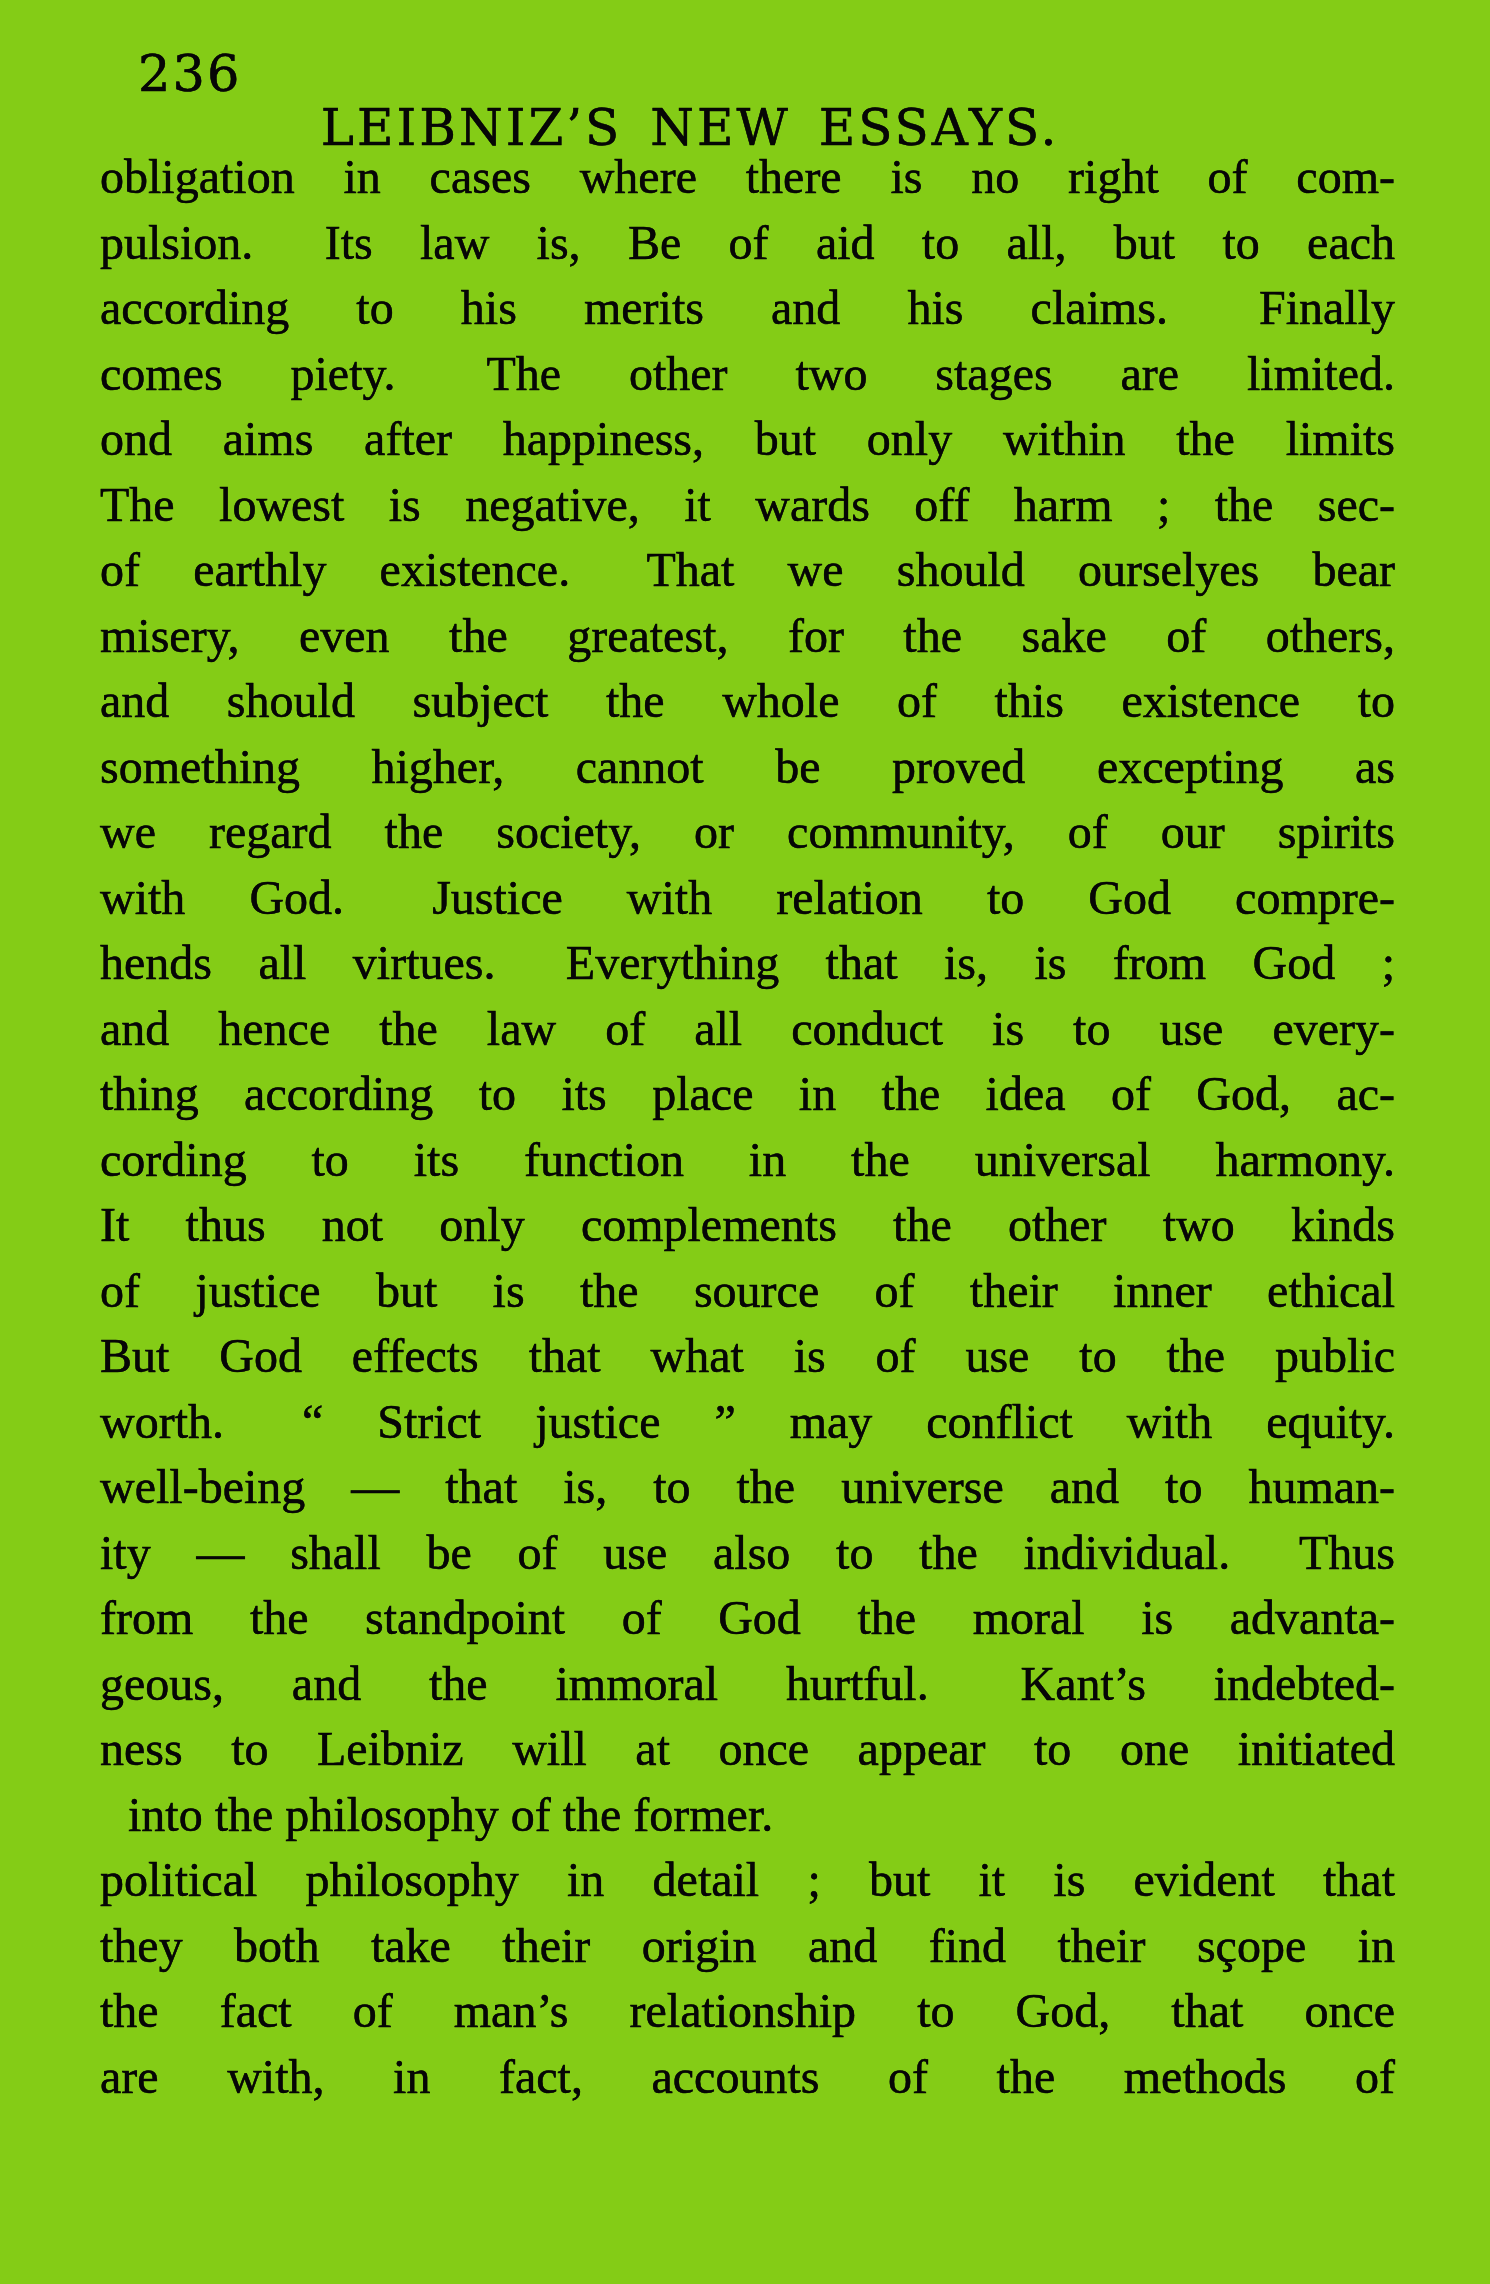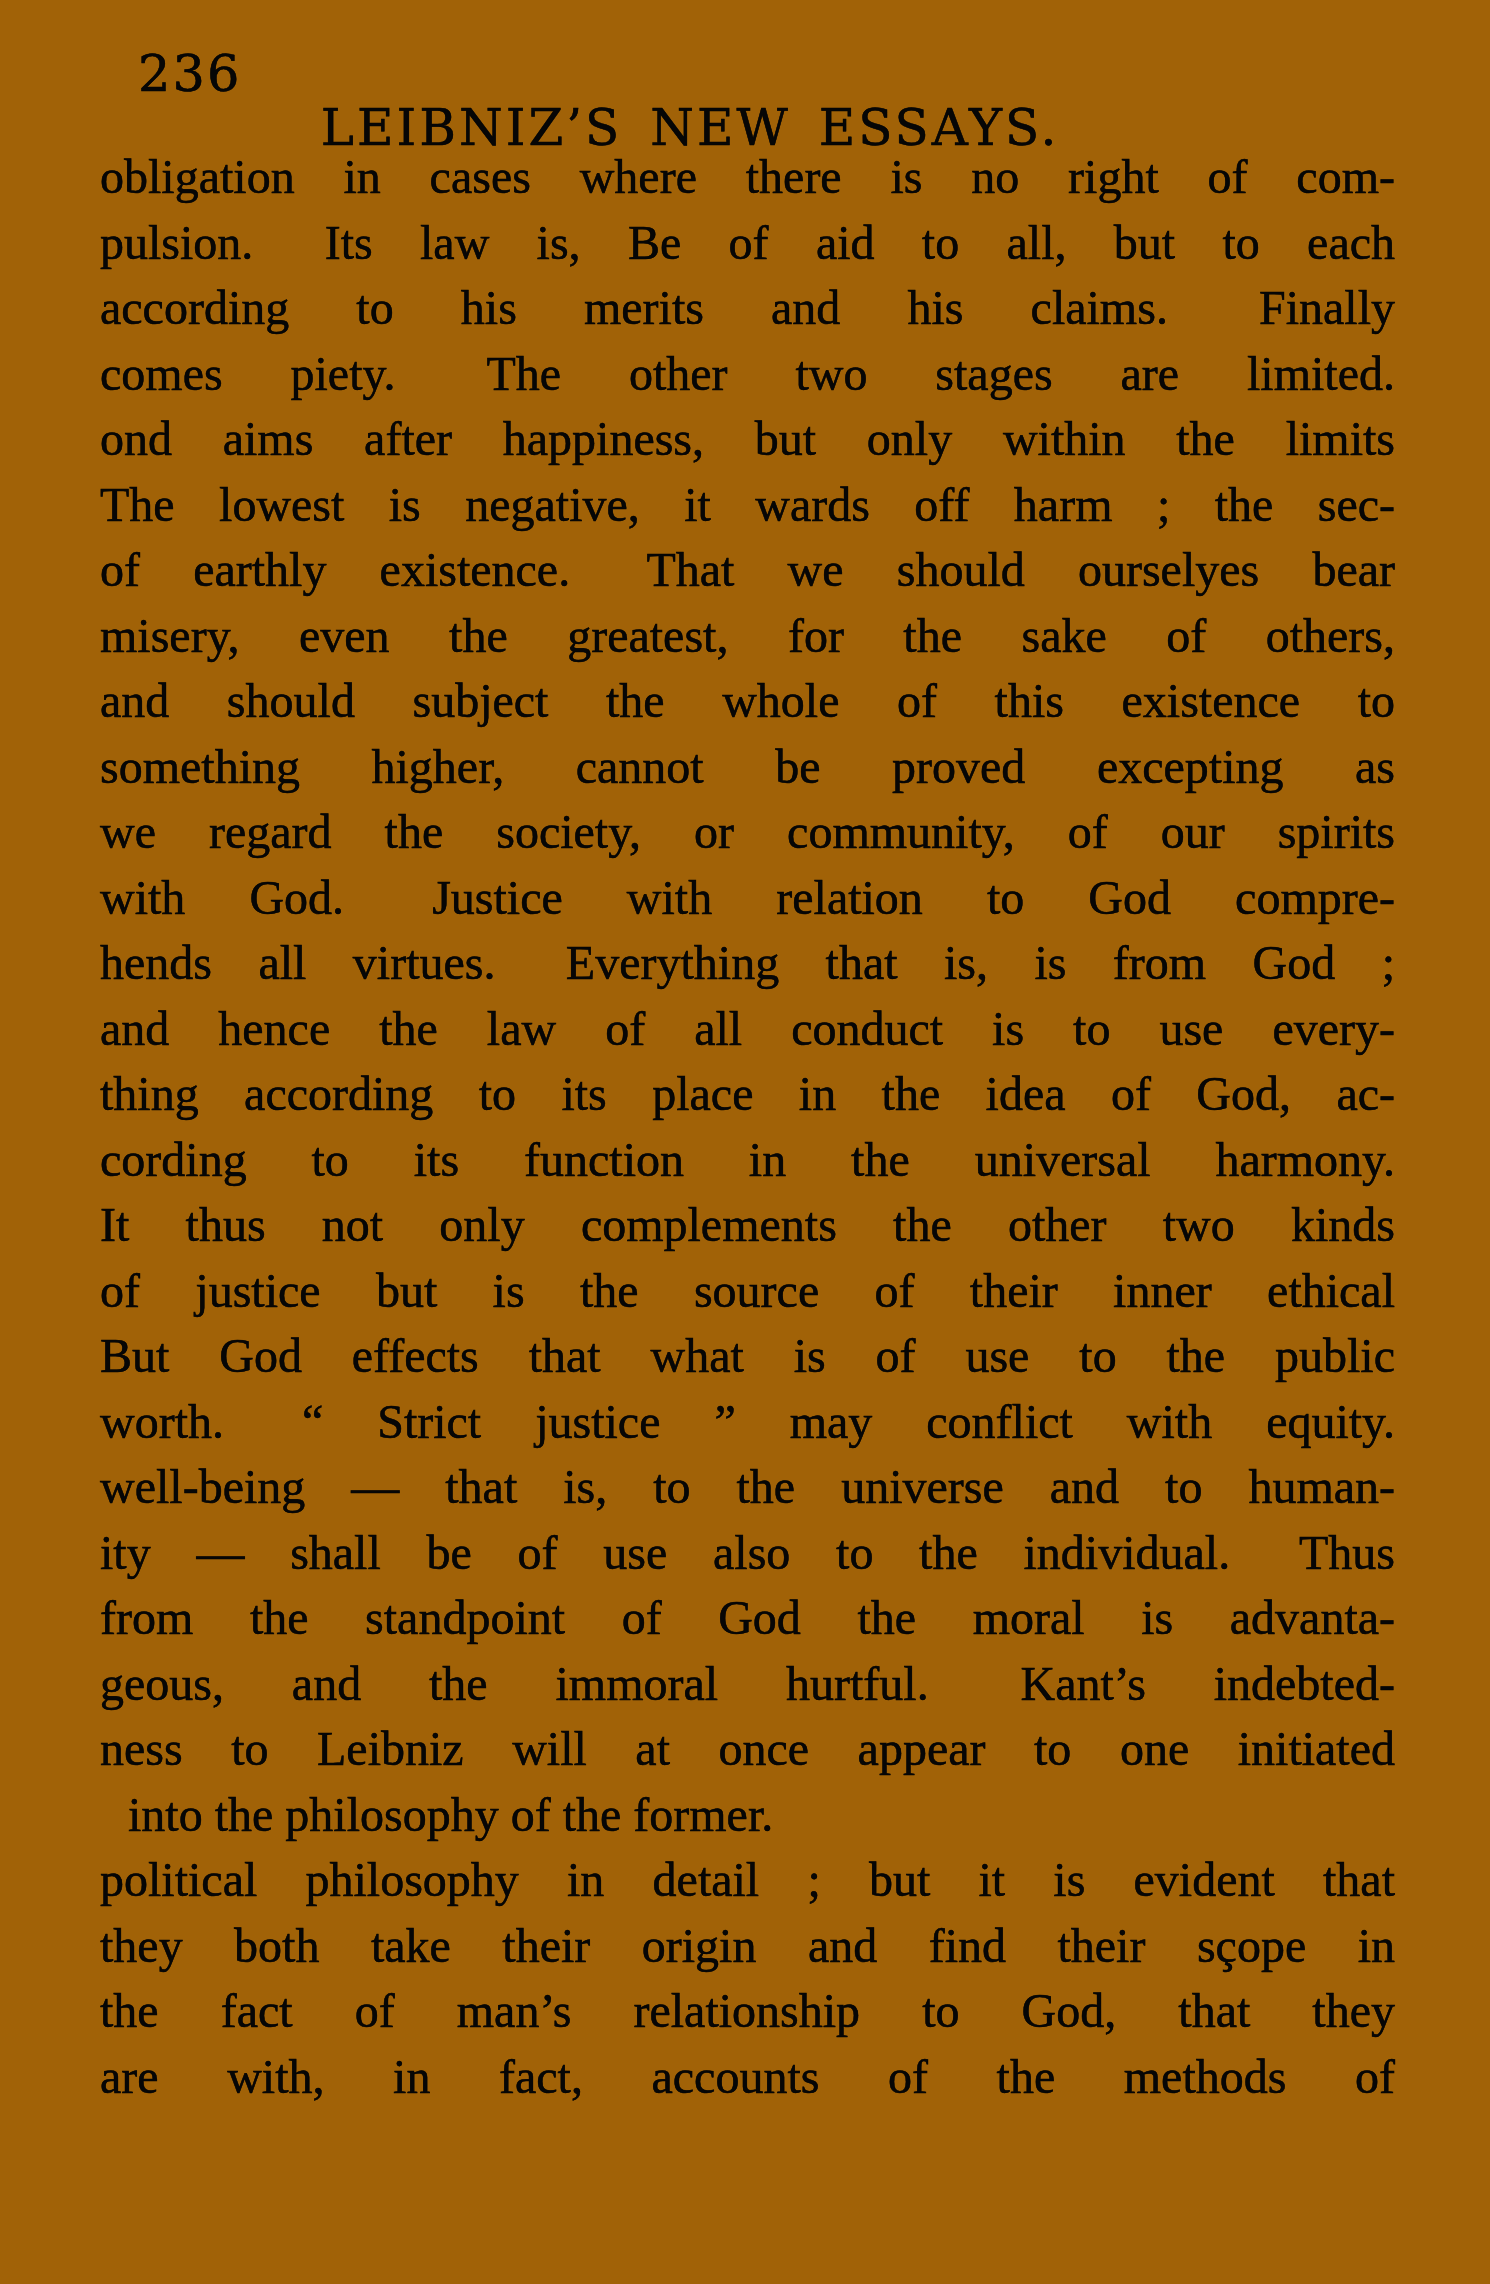--- a/index.html
+++ b/index.html
@@ -4,21 +4,21 @@
 <style>
   html, body {
     margin: 0;
     padding: 0;
     background: #ffffff;
   }
   .book-page {
     position: relative;
     width: 1490px;
     height: 2284px;
-    background: #a16207;
+    background: #84cc16;
     color: #060606;
     font-family: "DejaVu Serif", "Liberation Serif", serif;
     overflow: hidden;
     -webkit-text-stroke: 0.45px currentColor;
     text-shadow: 0 0 0.5px rgba(0,0,0,0.75);
   }
   .page-header {
     position: absolute;
     top: 0; left: 0; right: 0;
     height: 120px;
@@ -103,18 +103,18 @@
       <div class="text-line">ity — shall be of use also to the individual.  Thus</div>
       <div class="text-line">from the standpoint of God the moral is advanta-</div>
       <div class="text-line">geous, and the immoral hurtful.  Kant’s indebted-</div>
       <div class="text-line">ness to Leibniz will at once appear to one initiated</div>
       <div class="text-line para-end">into the philosophy of the former.</div>
     </div>
 
     <div>
       <div class="text-line">political philosophy in detail ; but it is evident that</div>
       <div class="text-line">they both take their origin and find their sçope in</div>
-      <div class="text-line">the fact of man’s relationship to God, that they</div>
+      <div class="text-line">the fact of man’s relationship to God, that once</div>
       <div class="text-line">are with, in fact, accounts of the methods of</div>
     </div>
 
   </div>
 </div>
 
 </body></html>

